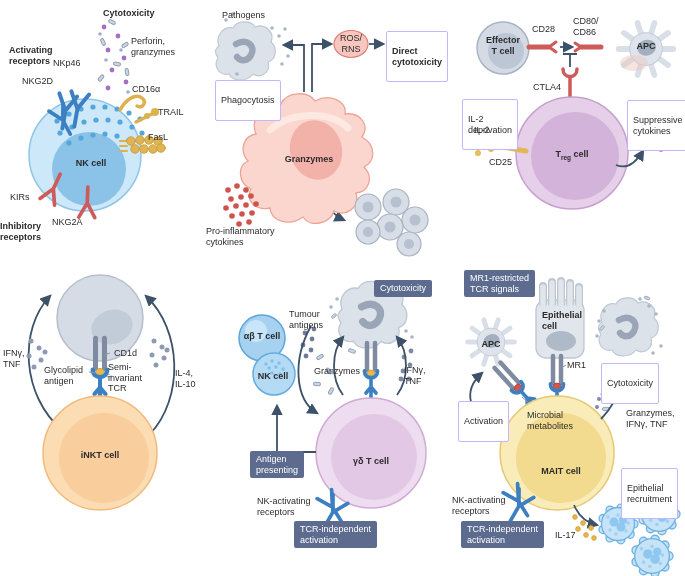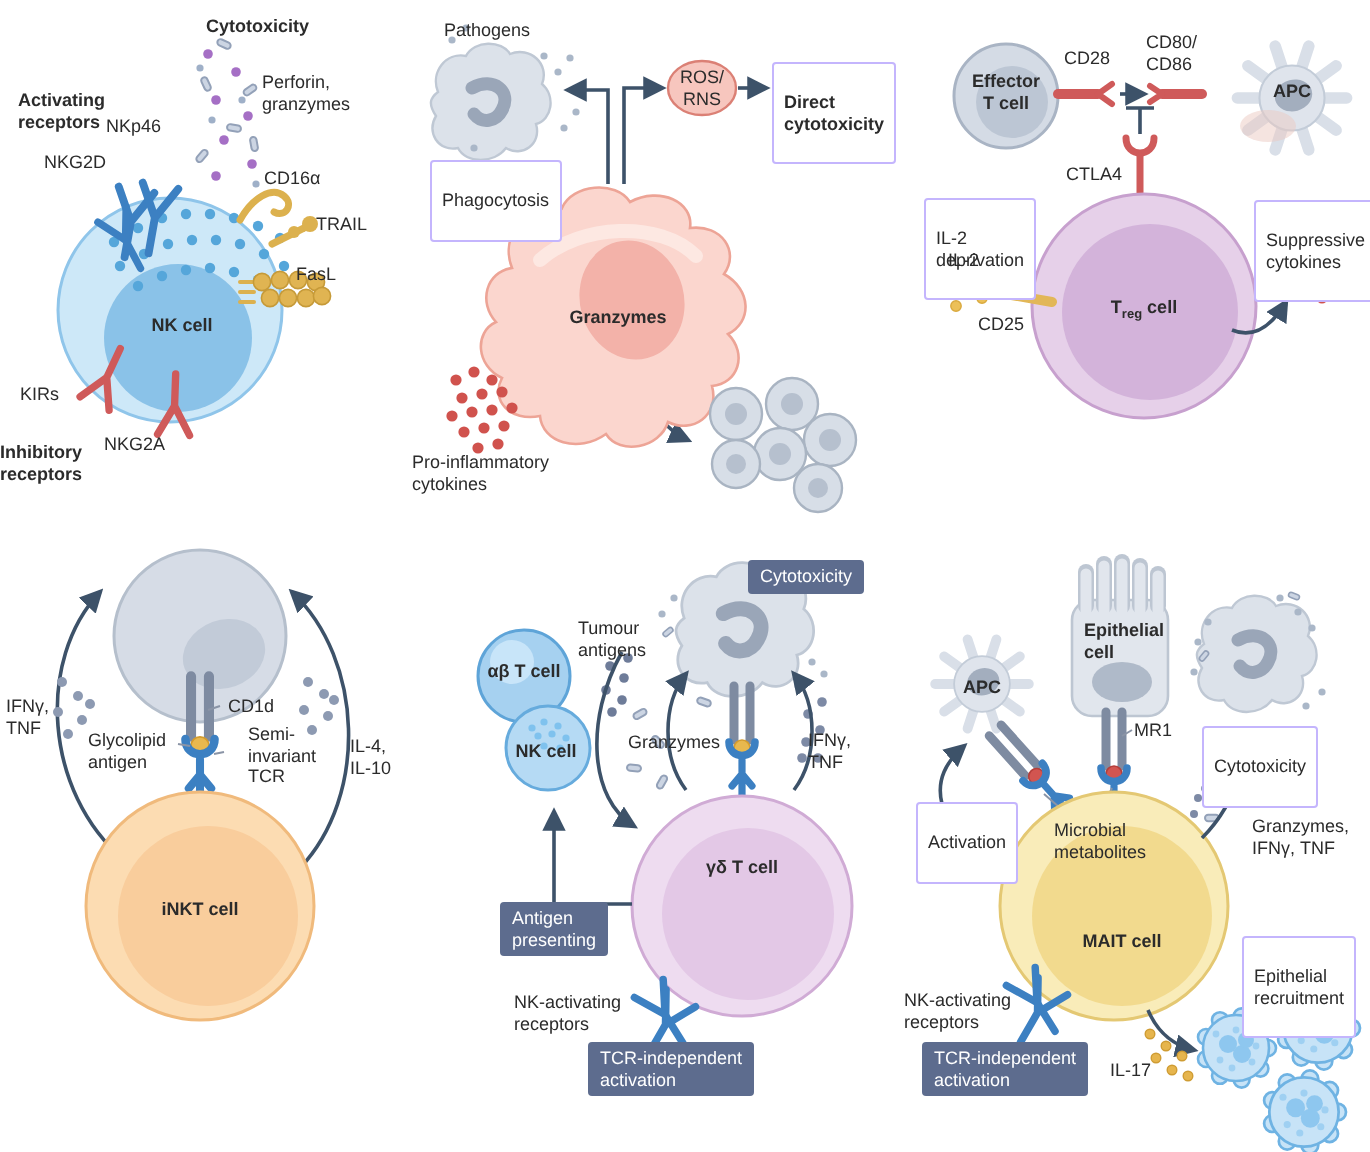--- a/index.html
+++ b/index.html
@@ -497,43 +497,45 @@
 <div class="lb" style="left:489px;top:157px">CD25</div>
 <div class="lb b c" style="left:572px;top:155px"><span>T</span><sub>reg</sub><span> cell</span></div>
 <div class="lb box" style="left:627px;top:100px">Suppressive
 cytokines</div>
 
 <div class="lb" style="left:3px;top:348px">IFNγ,
 TNF</div>
 <div class="lb" style="left:114px;top:348px">CD1d</div>
 <div class="lb" style="left:44px;top:365px">Glycolipid
 antigen</div>
-<div class="lb" style="left:124px;top:362px">Semi-
+<div class="lb" style="left:108px;top:362px">Semi-
 invariant
 TCR</div>
 <div class="lb" style="left:175px;top:368px">IL-4,
 IL-10</div>
 <div class="lb b c" style="left:100px;top:455px">iNKT cell</div>
 
 <div class="lb badge" style="left:374px;top:280px">Cytotoxicity</div>
 <div class="lb" style="left:289px;top:309px">Tumour
 antigens</div>
 <div class="lb b c" style="left:262px;top:336px">αβ T cell</div>
 <div class="lb b c" style="left:273px;top:376px">NK cell</div>
 <div class="lb" style="left:314px;top:366px">Granzymes</div>
 <div class="lb" style="left:404px;top:365px">IFNγ,
 TNF</div>
-<div class="lb b c" style="left:371px;top:434px">γδ T cell</div>
+<div class="lb b c" style="left:371px;top:461px">γδ T cell</div>
 <div class="lb badge" style="left:250px;top:451px">Antigen
 presenting</div>
 <div class="lb" style="left:257px;top:496px">NK-activating
 receptors</div>
 <div class="lb badge" style="left:294px;top:521px">TCR-independent
 activation</div>
 
+<div class="lb badge" style="left:464px;top:270px">MR1-restricted
+TCR signals</div>
 <div class="lb b" style="left:542px;top:310px">Epithelial
 cell</div>
 <div class="lb b c" style="left:491px;top:344px">APC</div>
 <div class="lb" style="left:567px;top:360px">MR1</div>
 <div class="lb box" style="left:601px;top:363px">Cytotoxicity</div>
 <div class="lb box" style="left:458px;top:401px">Activation</div>
 <div class="lb" style="left:527px;top:410px">Microbial
 metabolites</div>
 <div class="lb" style="left:626px;top:408px">Granzymes,
 IFNγ, TNF</div>

